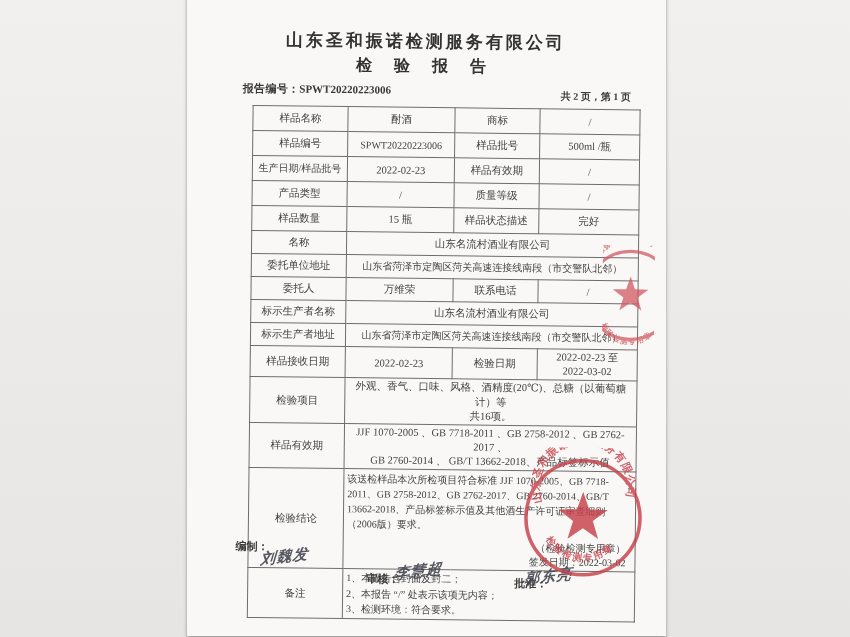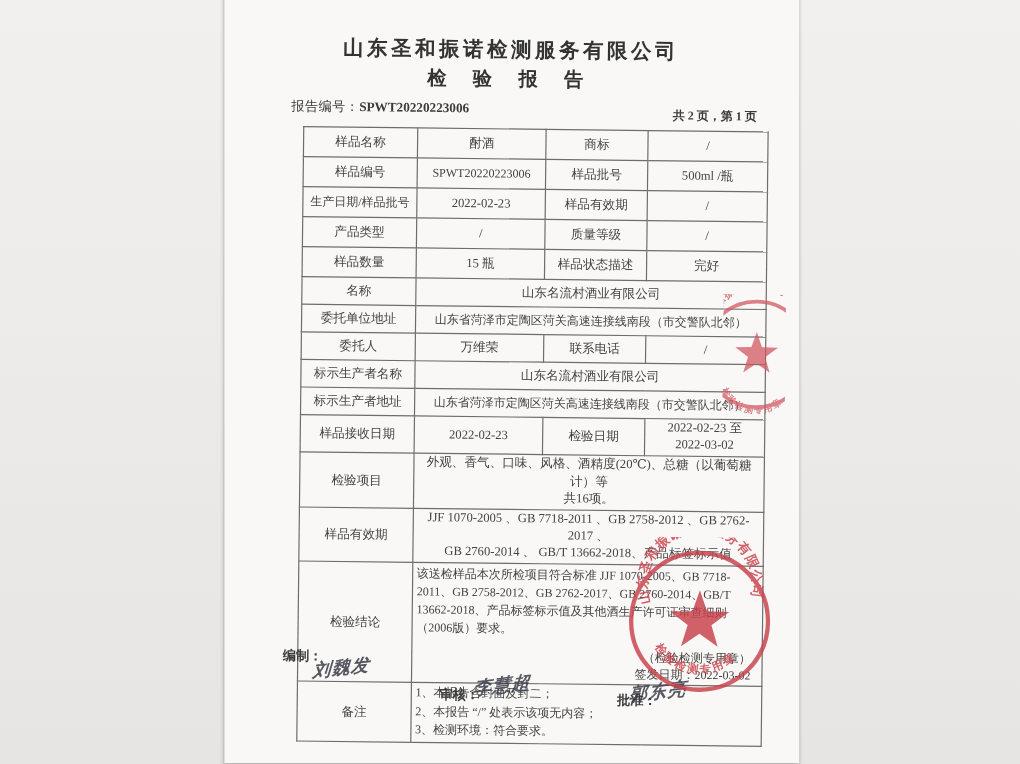--- a/index.html
+++ b/index.html
@@ -13,21 +13,21 @@
     position:absolute;left:187px;top:-14px;width:479px;height:650px;
     background:#f9f8f6;
     box-shadow:0 3px 4px rgba(0,0,0,.28),0 0 0 1px rgba(0,0,0,.05);
   }
   .tilt{position:absolute;inset:0;transform:rotate(.65deg);transform-origin:240px 0;}
   .t-company{position:absolute;top:44px;left:0;width:100%;text-align:center;
     font-size:17px;font-weight:bold;letter-spacing:3px;color:#333;}
   .t-report{position:absolute;top:70px;left:0;width:100%;text-align:center;
     font-size:16px;font-weight:bold;letter-spacing:9px;color:#333;}
   .meta-no{position:absolute;top:97px;left:57px;font-size:11px;font-weight:bold;color:#3a3a3a;}
-  .meta-no b{font-weight:normal;letter-spacing:.3px;}
+  .meta-no b{font-weight:bold;letter-spacing:.3px;}
   .meta-pages{position:absolute;top:102px;right:34px;font-size:10px;font-weight:bold;color:#3a3a3a;}
 
   table.report{
     position:absolute;left:67px;top:121px;width:387px;
     border-collapse:collapse;table-layout:fixed;
   }
   table.report td{
     border:1px solid #6e6d6b;font-size:10.5px;color:#434342;
     text-align:center;vertical-align:middle;padding:1px 3px;overflow:hidden;
   }

